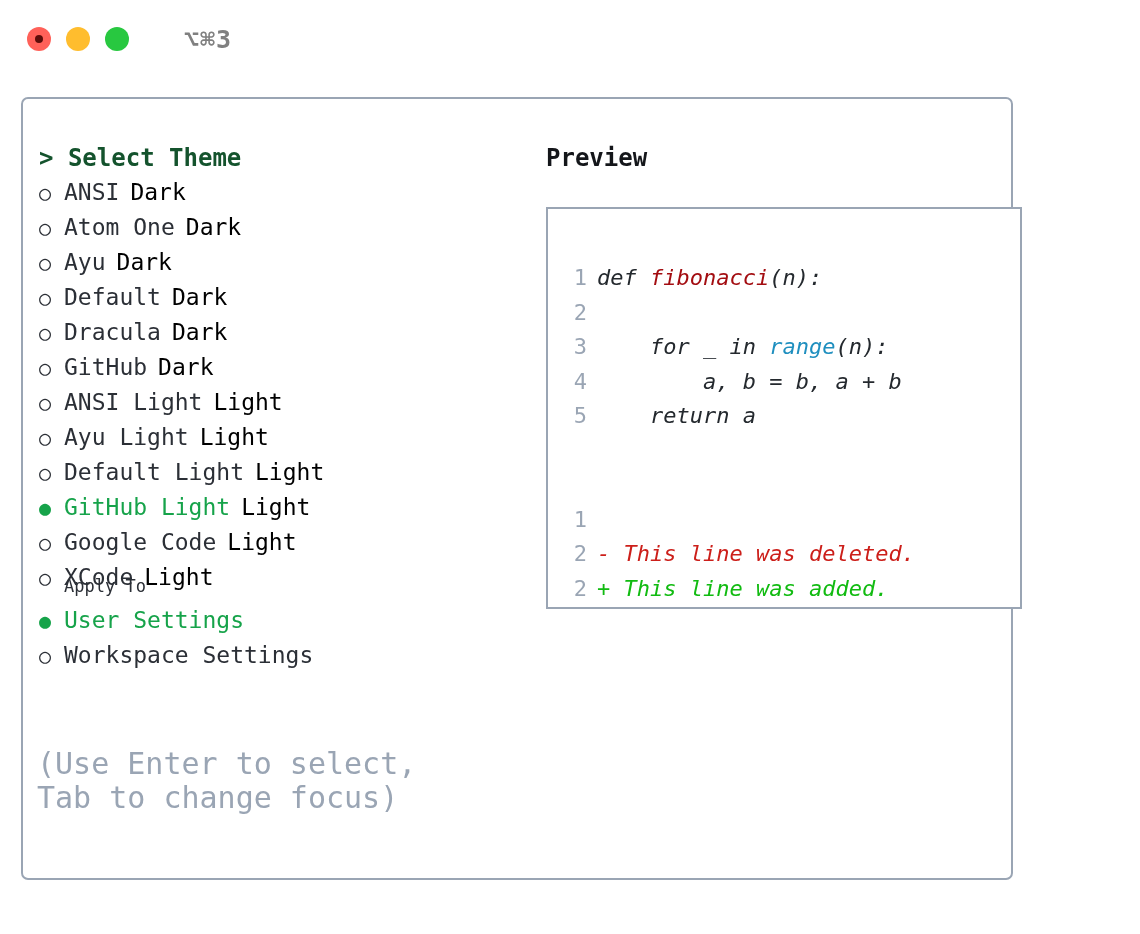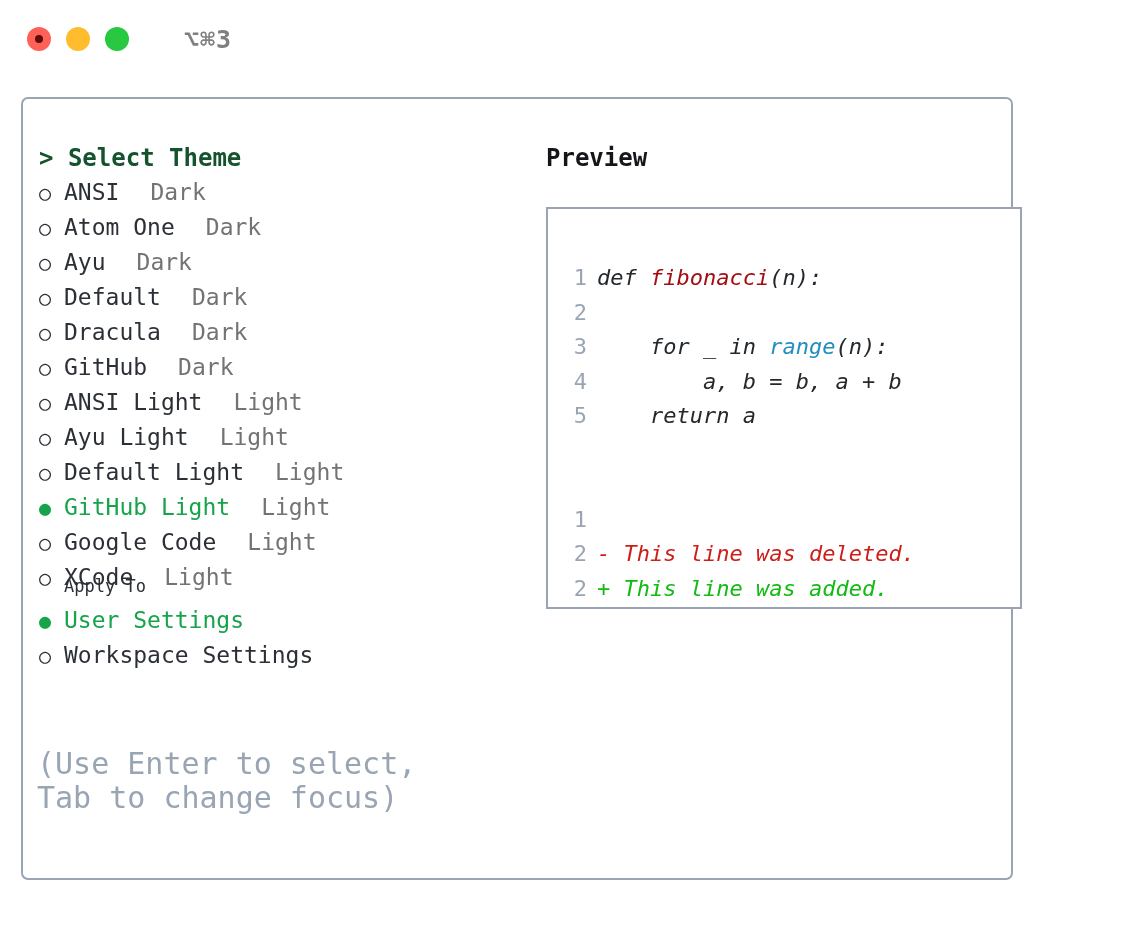--- a/index.html
+++ b/index.html
@@ -125,23 +125,22 @@
     color: #2b2f36;
     line-height: 34px;
   }
   .opt-row.selected .bullet { color: #16a34a; }
   .opt-label {
     color: #2b2f36;
     text-align: center;
   }
   .opt-row.selected .opt-label { color: #16a34a; }
   .opt-kind {
-    color: #737373;
+    color: #000000;
     padding-left: 11px;
-    margin-left: 20px;
   }
 
   .apply-block {
     position: absolute;
     left: 16px;
     top: 470px;
     width: 440px;
   }
   .apply-header {
     font-size: 17px;

